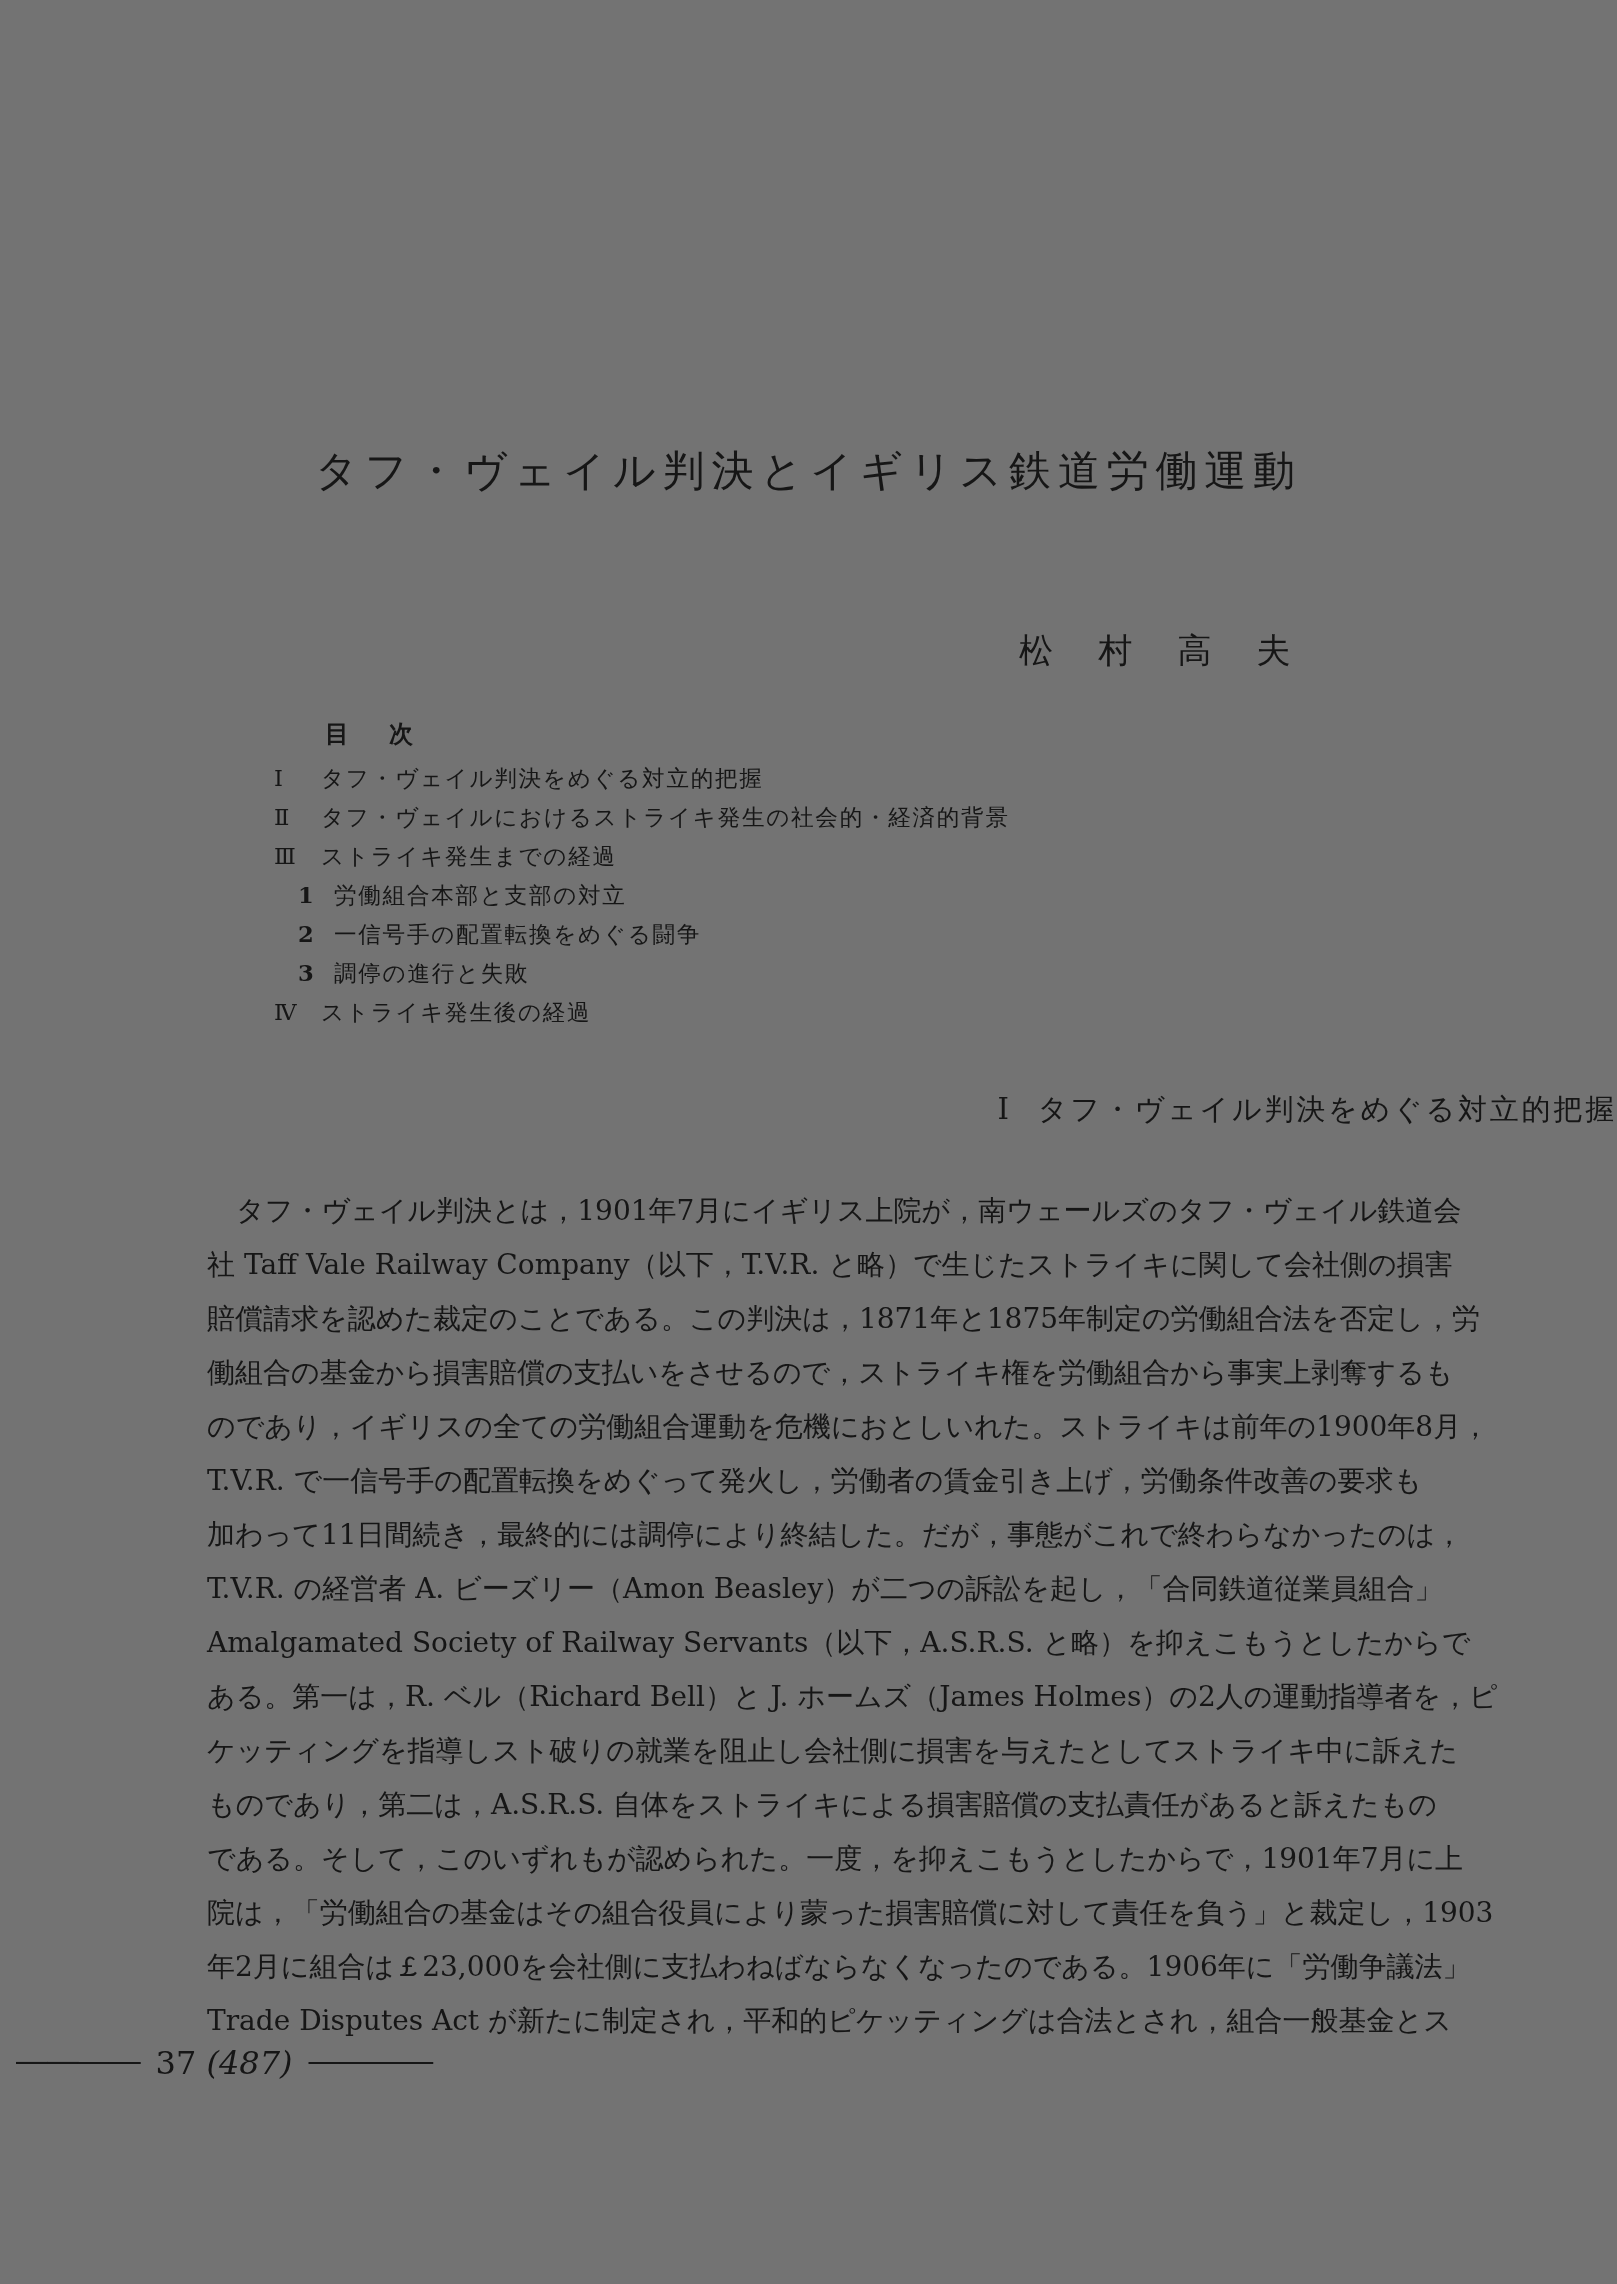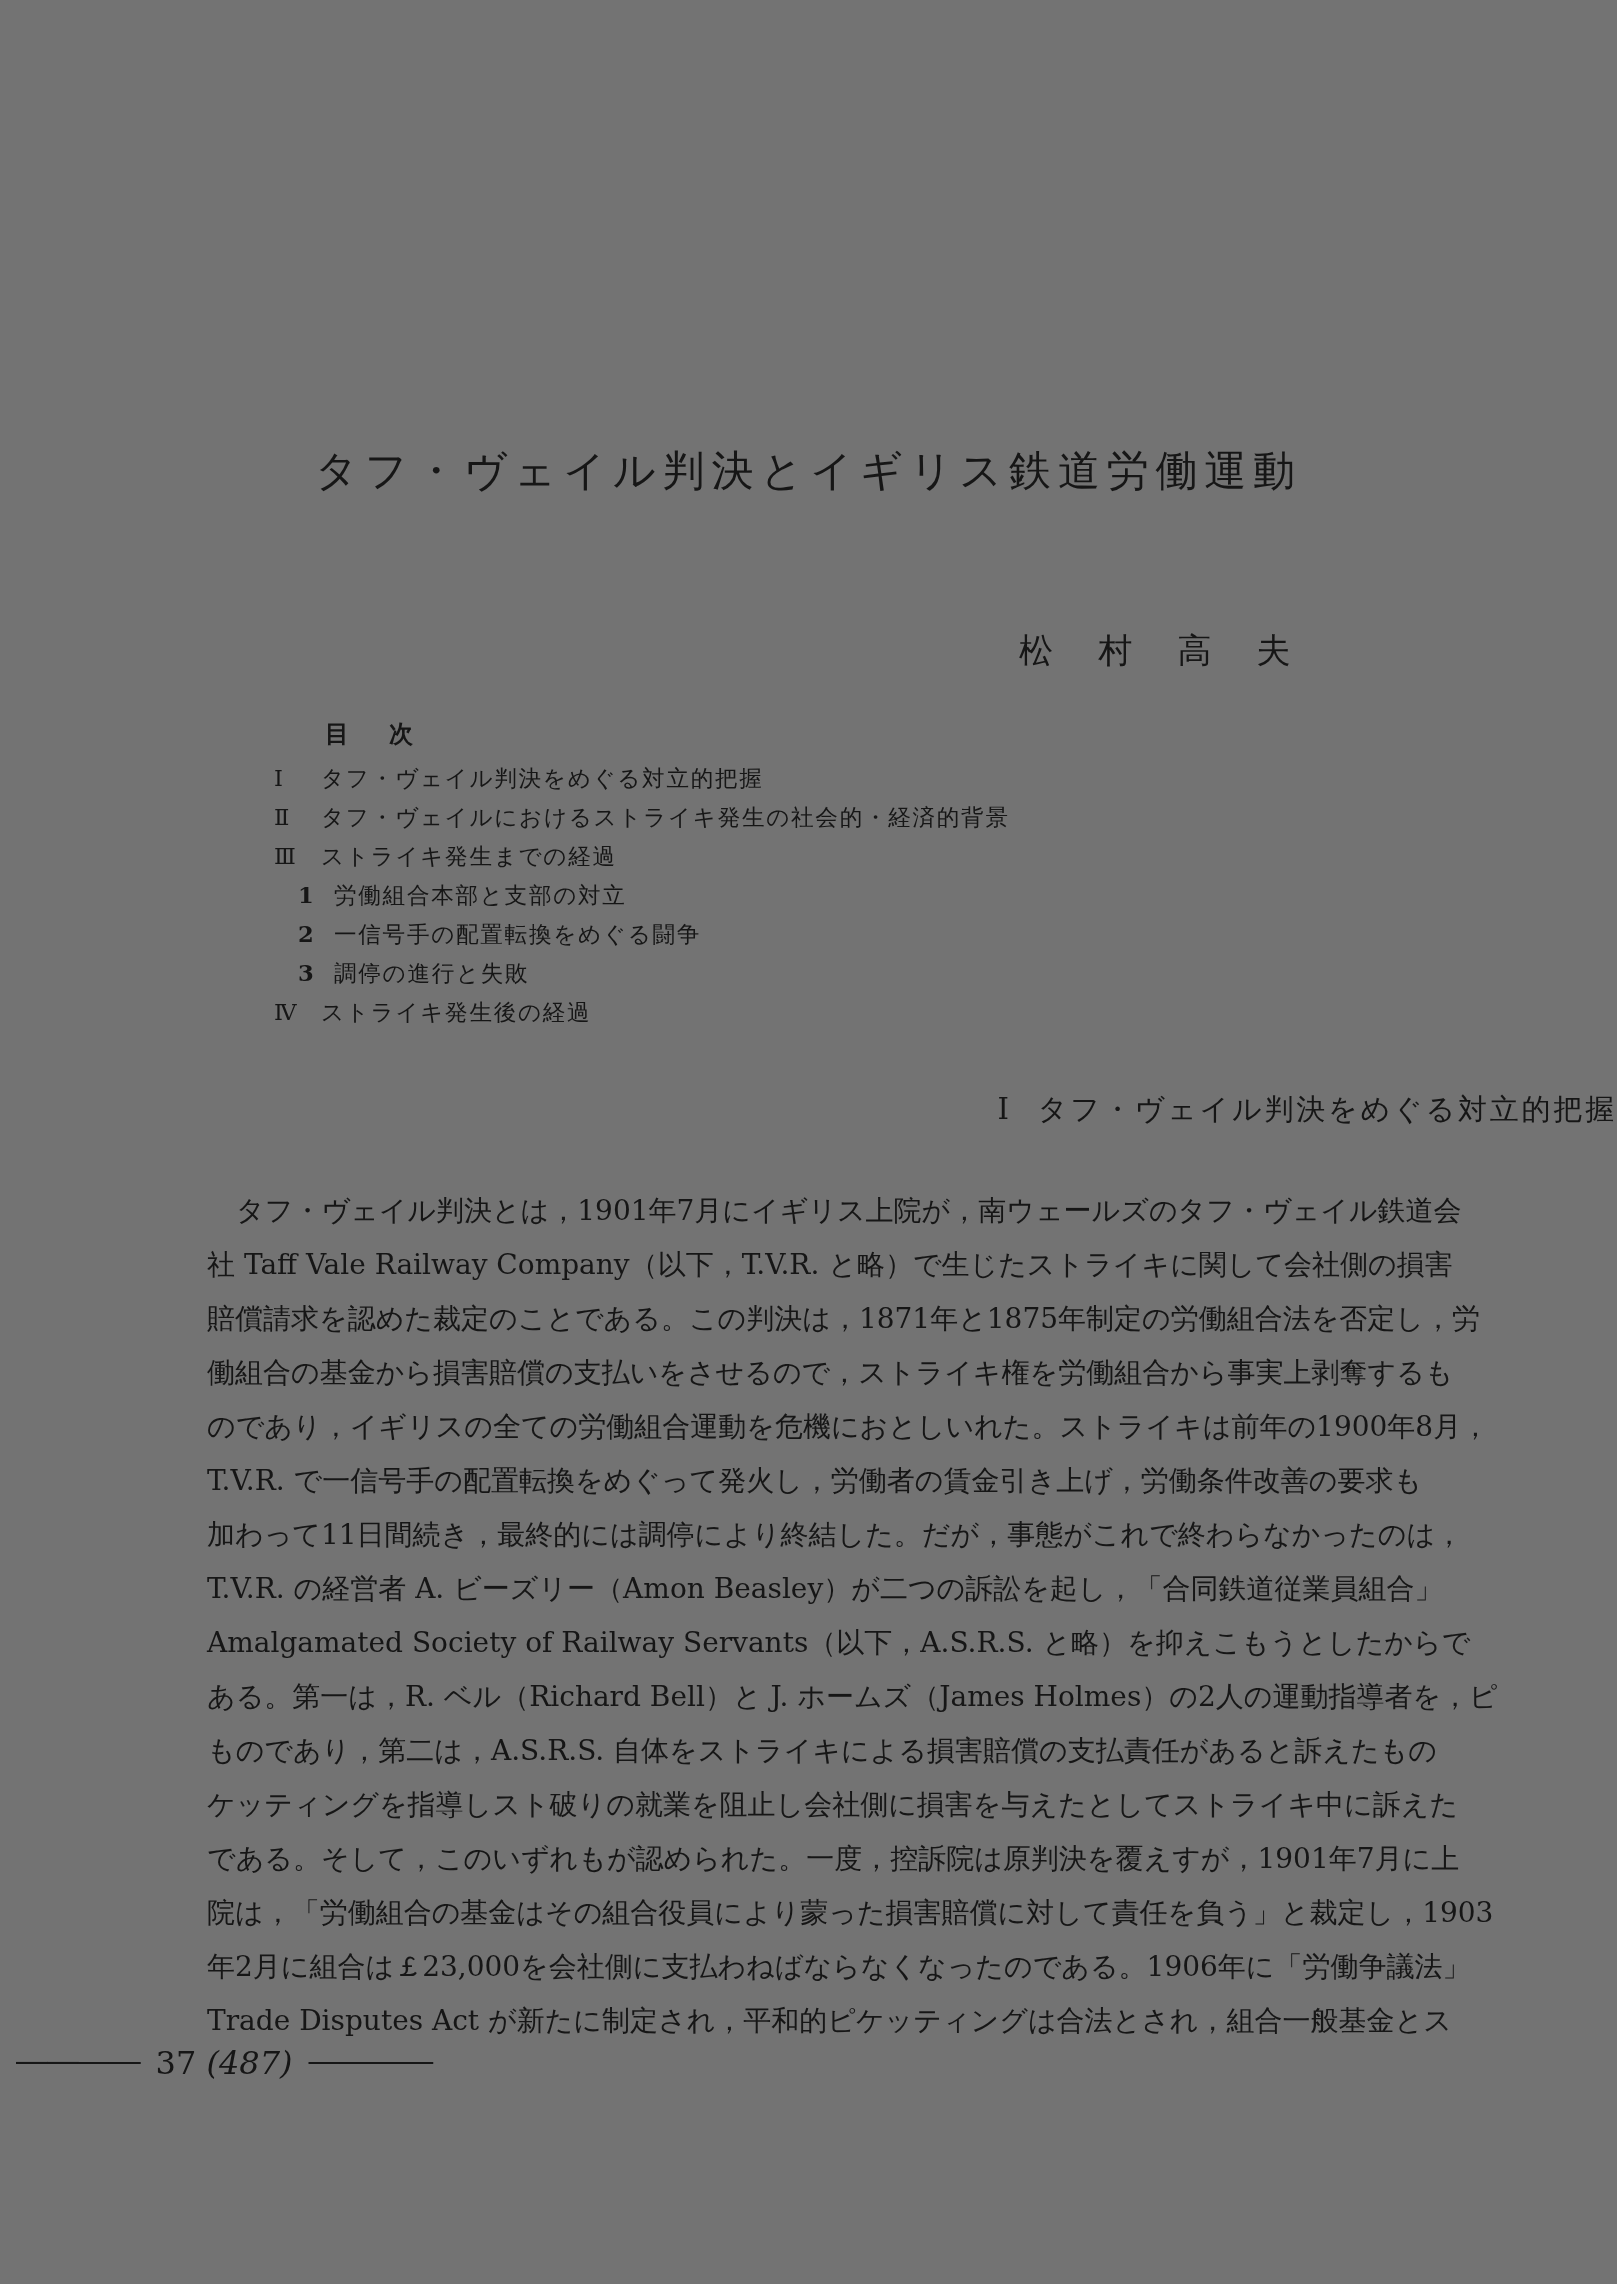--- a/index.html
+++ b/index.html
@@ -175,23 +175,23 @@
     <div class="body-line indent">タフ・ヴェイル判決とは，1901年7月にイギリス上院が，南ウェールズのタフ・ヴェイル鉄道会</div>
     <div class="body-line">社 Taff Vale Railway Company（以下，T.V.R. と略）で生じたストライキに関して会社側の損害</div>
     <div class="body-line">賠償請求を認めた裁定のことである。この判決は，1871年と1875年制定の労働組合法を否定し，労</div>
     <div class="body-line">働組合の基金から損害賠償の支払いをさせるので，ストライキ権を労働組合から事実上剥奪するも</div>
     <div class="body-line">のであり，イギリスの全ての労働組合運動を危機におとしいれた。ストライキは前年の1900年8月，</div>
     <div class="body-line">T.V.R. で一信号手の配置転換をめぐって発火し，労働者の賃金引き上げ，労働条件改善の要求も</div>
     <div class="body-line">加わって11日間続き，最終的には調停により終結した。だが，事態がこれで終わらなかったのは，</div>
     <div class="body-line">T.V.R. の経営者 A. ビーズリー（Amon Beasley）が二つの訴訟を起し，「合同鉄道従業員組合」</div>
     <div class="body-line">Amalgamated Society of Railway Servants（以下，A.S.R.S. と略）を抑えこもうとしたからで</div>
     <div class="body-line">ある。第一は，R. ベル（Richard Bell）と J. ホームズ（James Holmes）の2人の運動指導者を，ピ</div>
+    <div class="body-line">ケッティングを指導しスト破りの就業を阻止し会社側に損害を与えたとしてストライキ中に訴えた</div>
     <div class="body-line">ものであり，第二は，A.S.R.S. 自体をストライキによる損害賠償の支払責任があると訴えたもの</div>
-    <div class="body-line">ケッティングを指導しスト破りの就業を阻止し会社側に損害を与えたとしてストライキ中に訴えた</div>
-    <div class="body-line">である。そして，このいずれもが認められた。一度，控訴院は原判決を覆えすが，1901年7月に上</div>
+    <div class="body-line">である。そして，このいずれもが認められた。一度，を抑えこもうとしたからで，1901年7月に上</div>
     <div class="body-line">院は，「労働組合の基金はその組合役員により蒙った損害賠償に対して責任を負う」と裁定し，1903</div>
     <div class="body-line">年2月に組合は￡23,000を会社側に支払わねばならなくなったのである。1906年に「労働争議法」</div>
     <div class="body-line">Trade Disputes Act が新たに制定され，平和的ピケッティングは合法とされ，組合一般基金とス</div>
   </div>
 
   <div class="page-footer">
     <span class="rule">――――</span><span>37</span><span class="sp"></span><span class="cite">(487)</span><span class="rule">――――</span>
   </div>
 
 </div>

